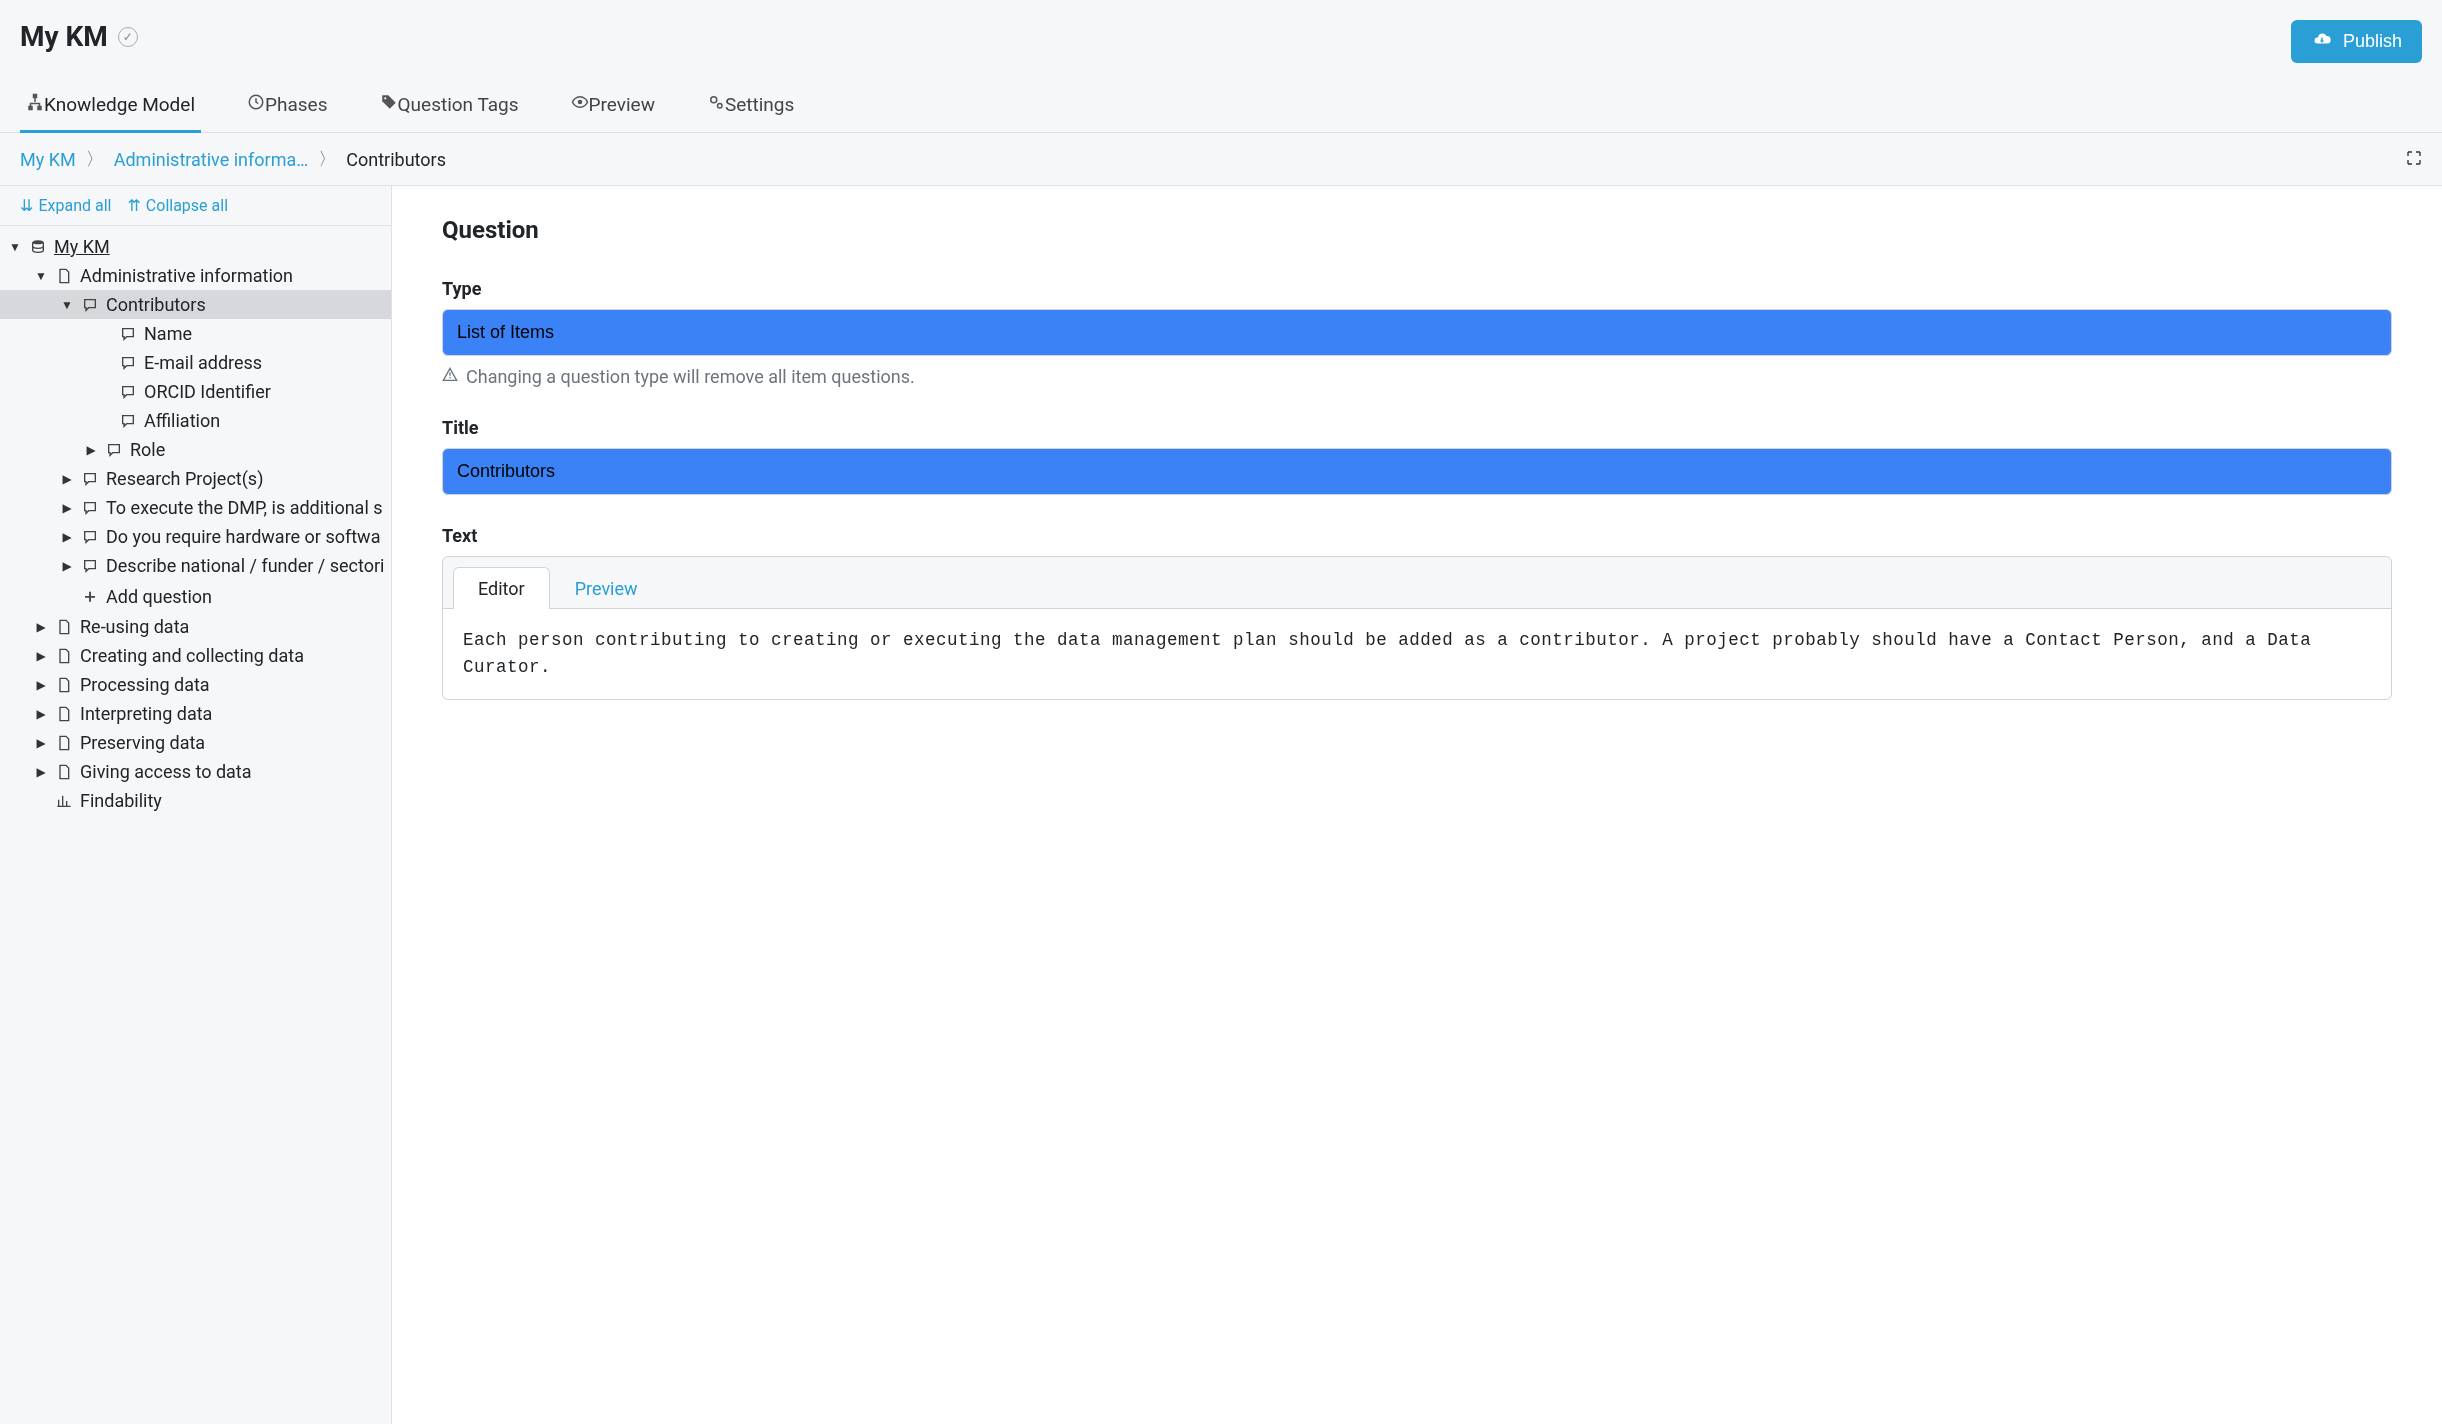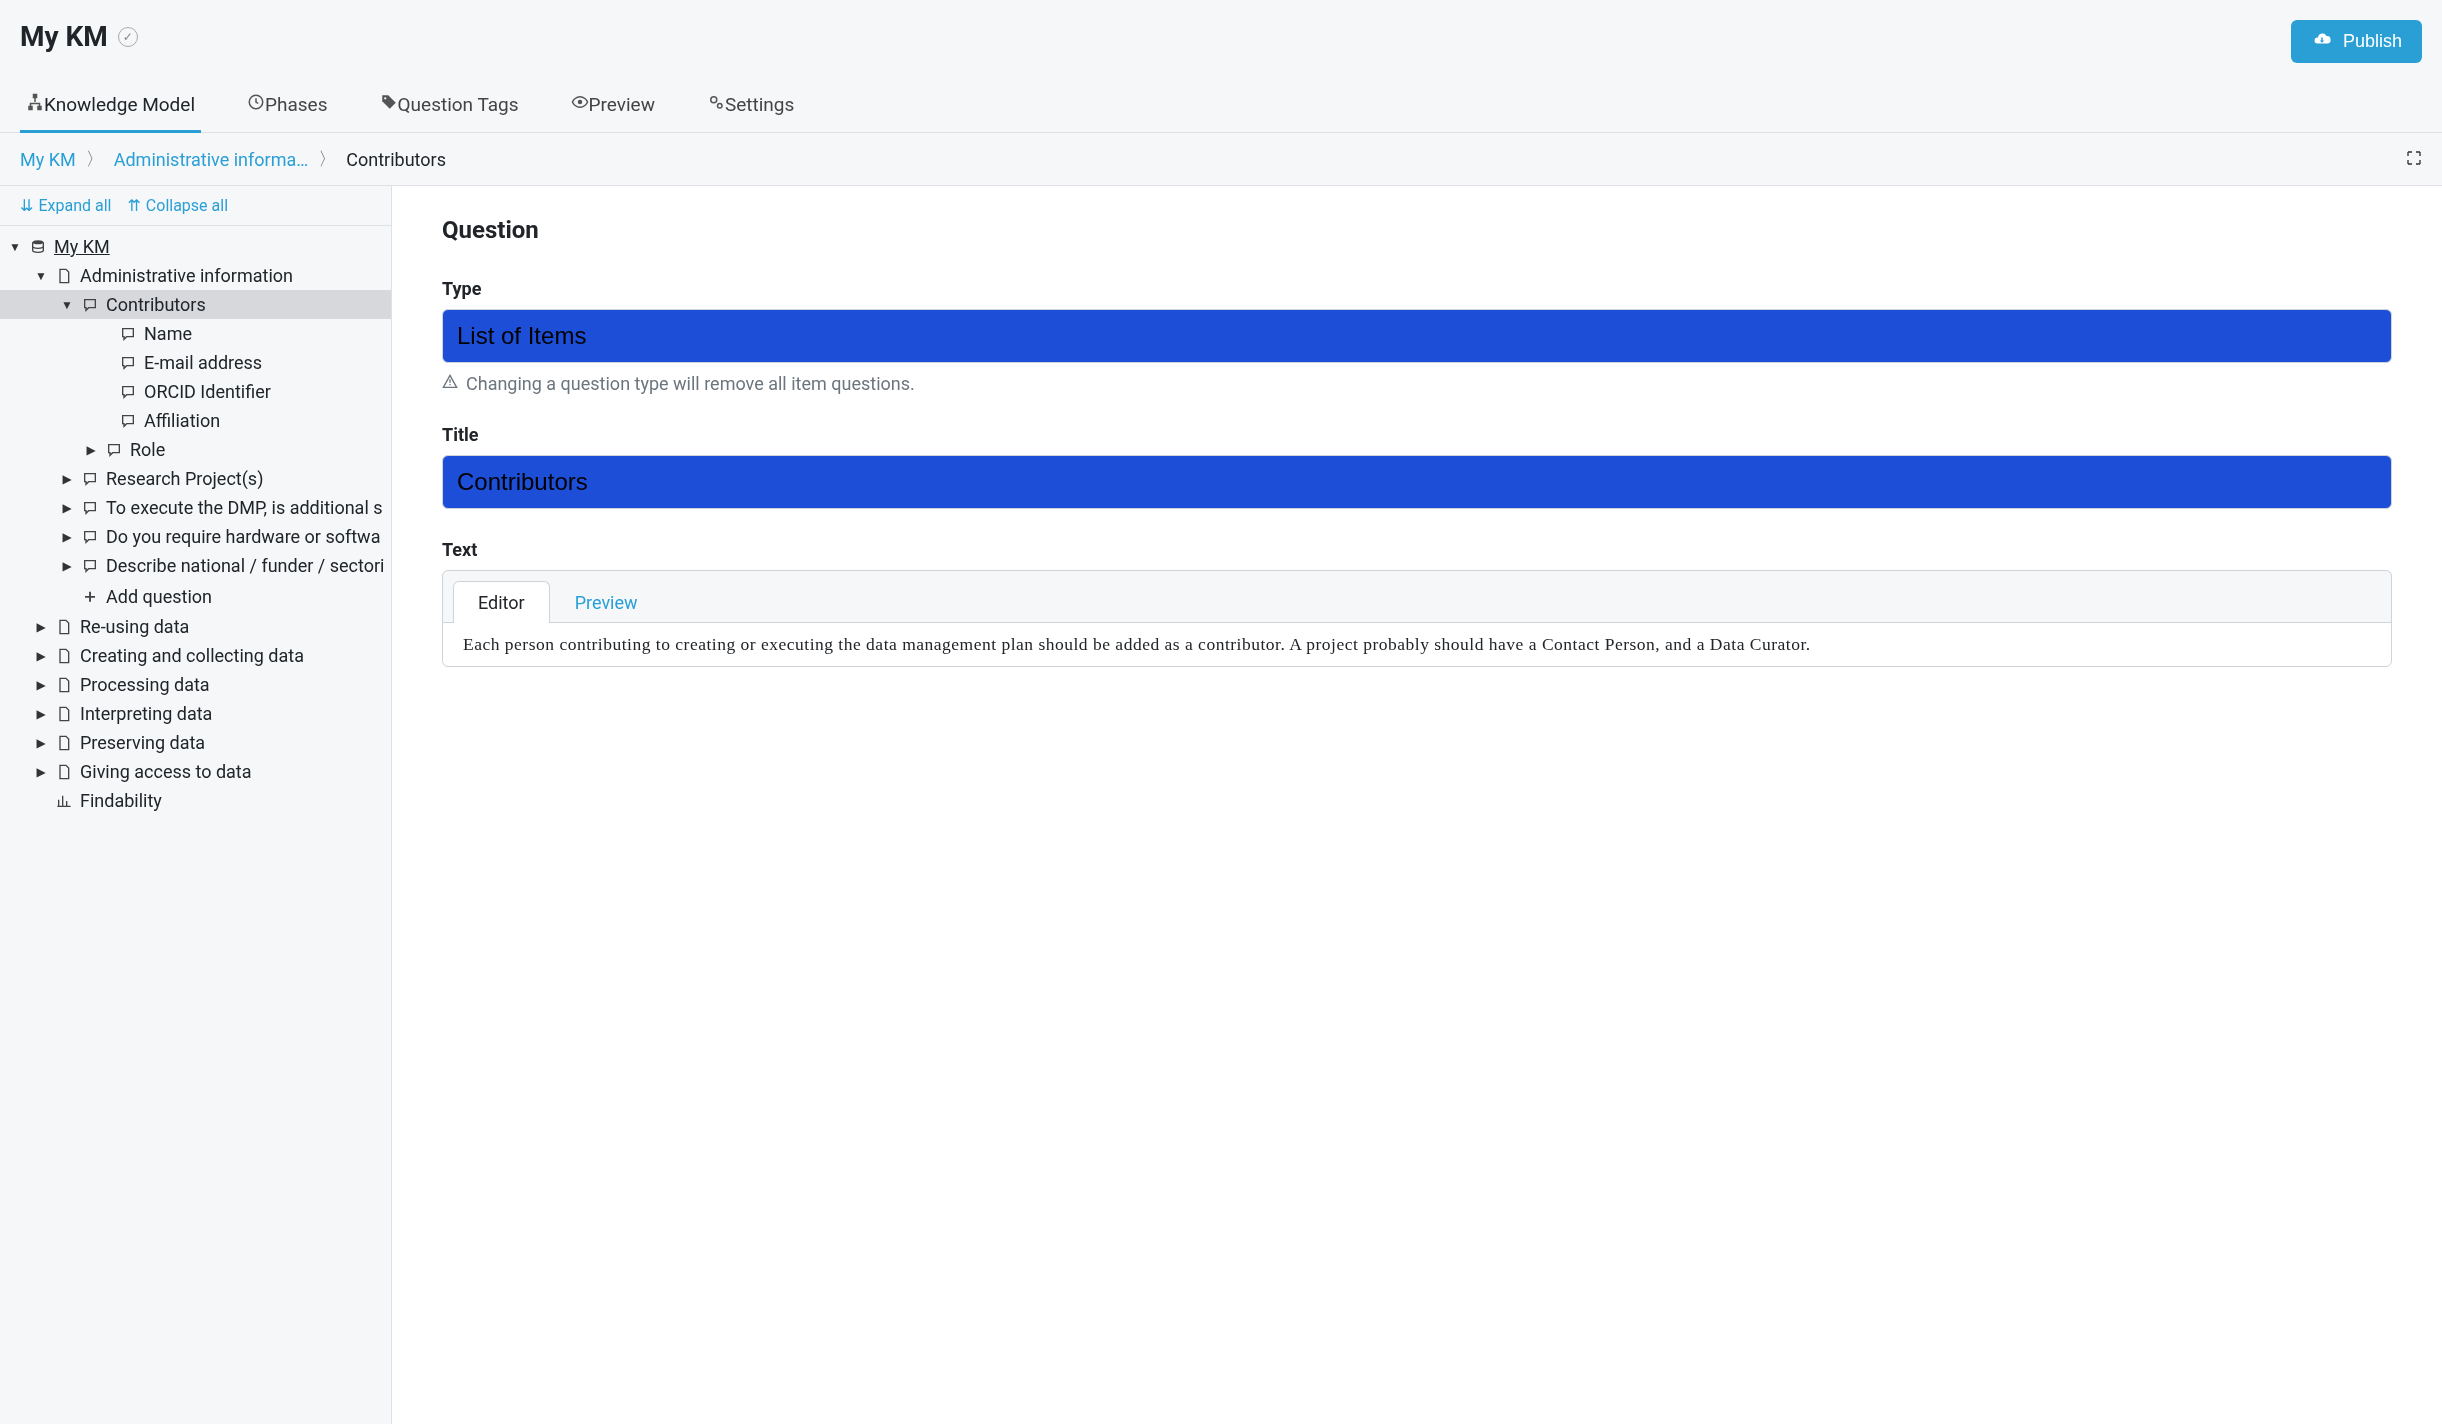--- a/index.html
+++ b/index.html
@@ -151,22 +151,22 @@
   .btn-danger { border-color: #dc3545; color: #dc3545; }
   .btn-danger svg { fill: #dc3545; }
 
   .form-group { margin-bottom: 30px; }
   .form-label { font-weight: 700; font-size: 18px; margin-bottom: 10px; display: block; }
   .form-input {
     width: 100%;
     border: 1px solid #ced4da;
     border-radius: 6px;
     padding: 12px 14px;
-    font-size: 24px;
-    background: #1d4ed8;
+    font-size: 18px;
+    background: #3b82f6;
   }
   .hint { color: #6c757d; margin-top: 10px; display: flex; align-items: center; gap: 8px; font-size: 18px; }
   .hint svg { width: 16px; height: 16px; fill: #6c757d; }
 
   .text-editor {
     border: 1px solid #ced4da;
     border-radius: 6px;
     background: #f5f7f9;
   }
   .text-tabs {
@@ -180,22 +180,22 @@
     border-bottom: none;
     border-radius: 6px 6px 0 0;
     cursor: pointer;
     font-size: 18px;
   }
   .text-tab.active { background: #fff; border-color: #ced4da; }
   .text-tab.inactive { color: #2a9fd6; }
   .text-body {
     background: #fff;
     border-top: 1px solid #ced4da;
-    padding: 8px 20px;
-    font-family: Liberation Serif, serif;
+    padding: 18px 20px;
+    font-family: Liberation Mono, monospace;
     font-size: 17.5px;
     line-height: 1.55;
     letter-spacing: 0.5px;
     white-space: pre-wrap;
     margin-top: -1px;
     border-radius: 0 0 6px 6px;
   }
 </style>
 </head>
 <body>

